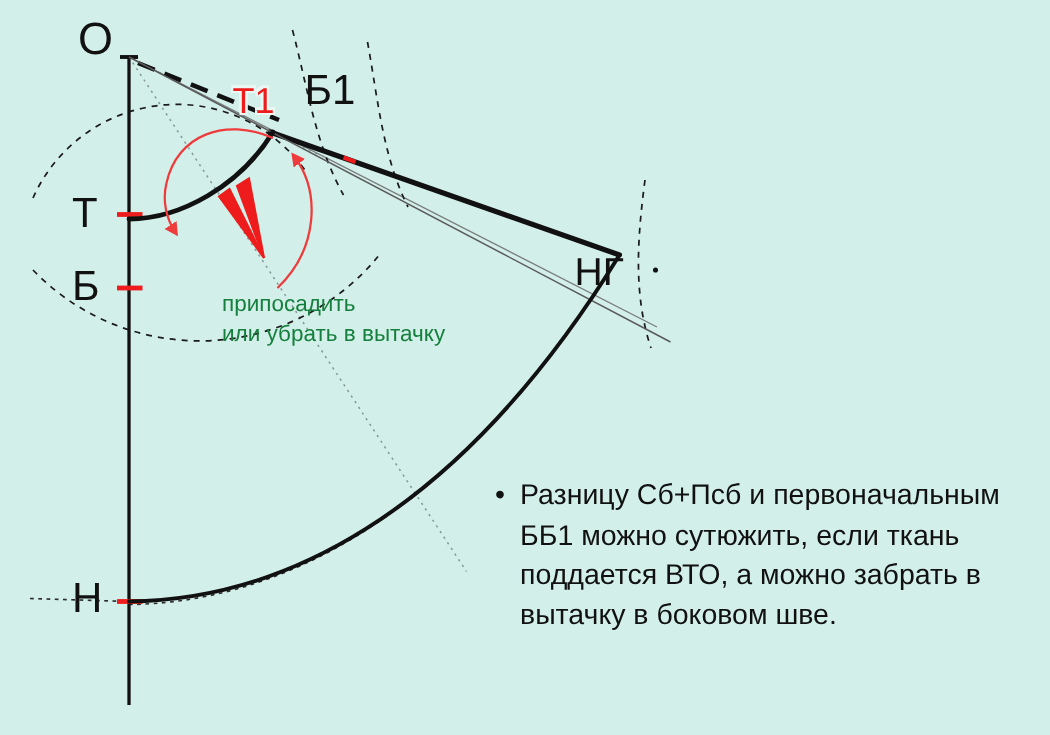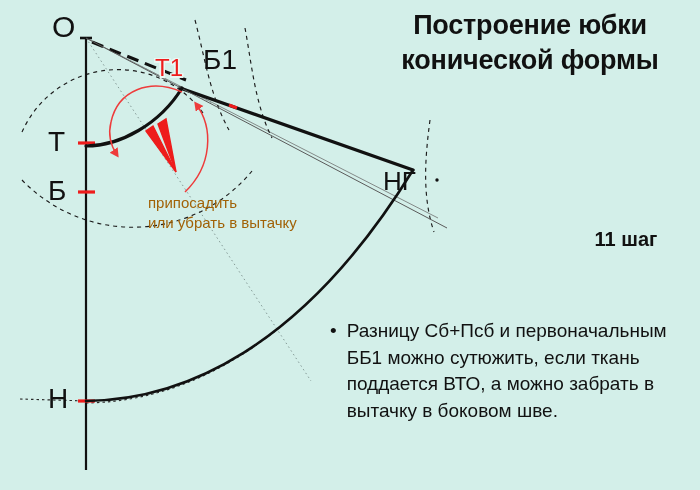--- a/index.html
+++ b/index.html
@@ -73,21 +73,21 @@
       -1.5px 0 #eaf7f3, 1.5px 0 #eaf7f3,
       0 -1.5px #eaf7f3, 0 1.5px #eaf7f3,
       -1.5px -1.5px #eaf7f3, 1.5px 1.5px #eaf7f3,
       1.5px -1.5px #eaf7f3, -1.5px 1.5px #eaf7f3;
   }
   .note{
     position:absolute;
     left:148px; top:193px;
     font-size:15px;
     line-height:1.30;
-    color:#a16207;
+    color:#15803d;
     white-space:pre-line;
   }
 </style>
 </head>
 <body style="background: rgb(211, 239, 233);">
 
 <div id="root">
 
   <svg class="diagram" viewBox="0 0 700 490">
 
@@ -157,25 +157,20 @@
   <div class="lbl lbl-T">Т</div>
   <div class="lbl lbl-B">Б</div>
   <div class="lbl lbl-H">Н</div>
   <div class="lbl lbl-B1">Б1</div>
   <div class="lbl lbl-NG">НГ</div>
   <div class="lbl lbl-T1">T1</div>
 
   <div class="note">припосадить
 или убрать в вытачку</div>
 
-  <div class="title">
-    <div>Построение юбки</div>
-    <div>конической формы</div>
-  </div>
 
-  <div class="step">11 шаг</div>
 
   <div class="bullet-block">
     <span class="bullet-dot">•</span>
     <span class="bullet-text">Разницу Сб+Псб и первоначальным ББ1 можно сутюжить, если ткань поддается ВТО, а можно забрать в вытачку в боковом шве.</span>
   </div>
 
 </div>
 
 </body></html>

